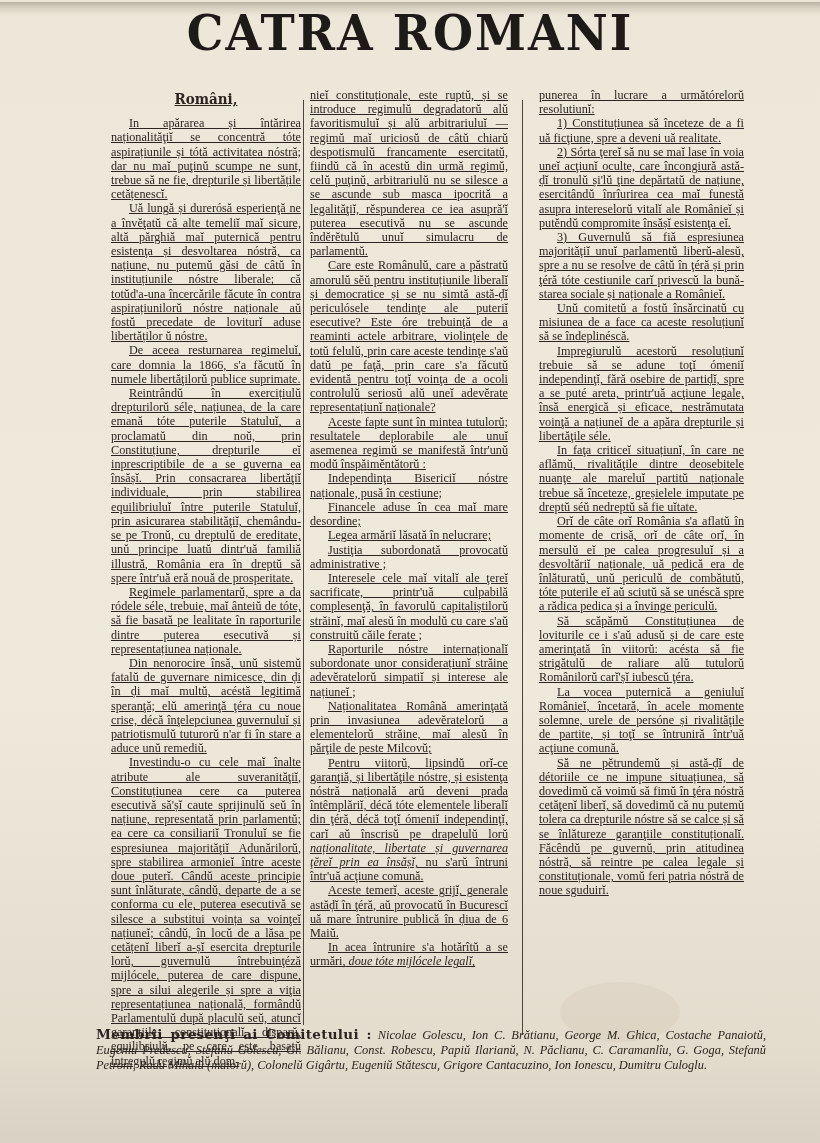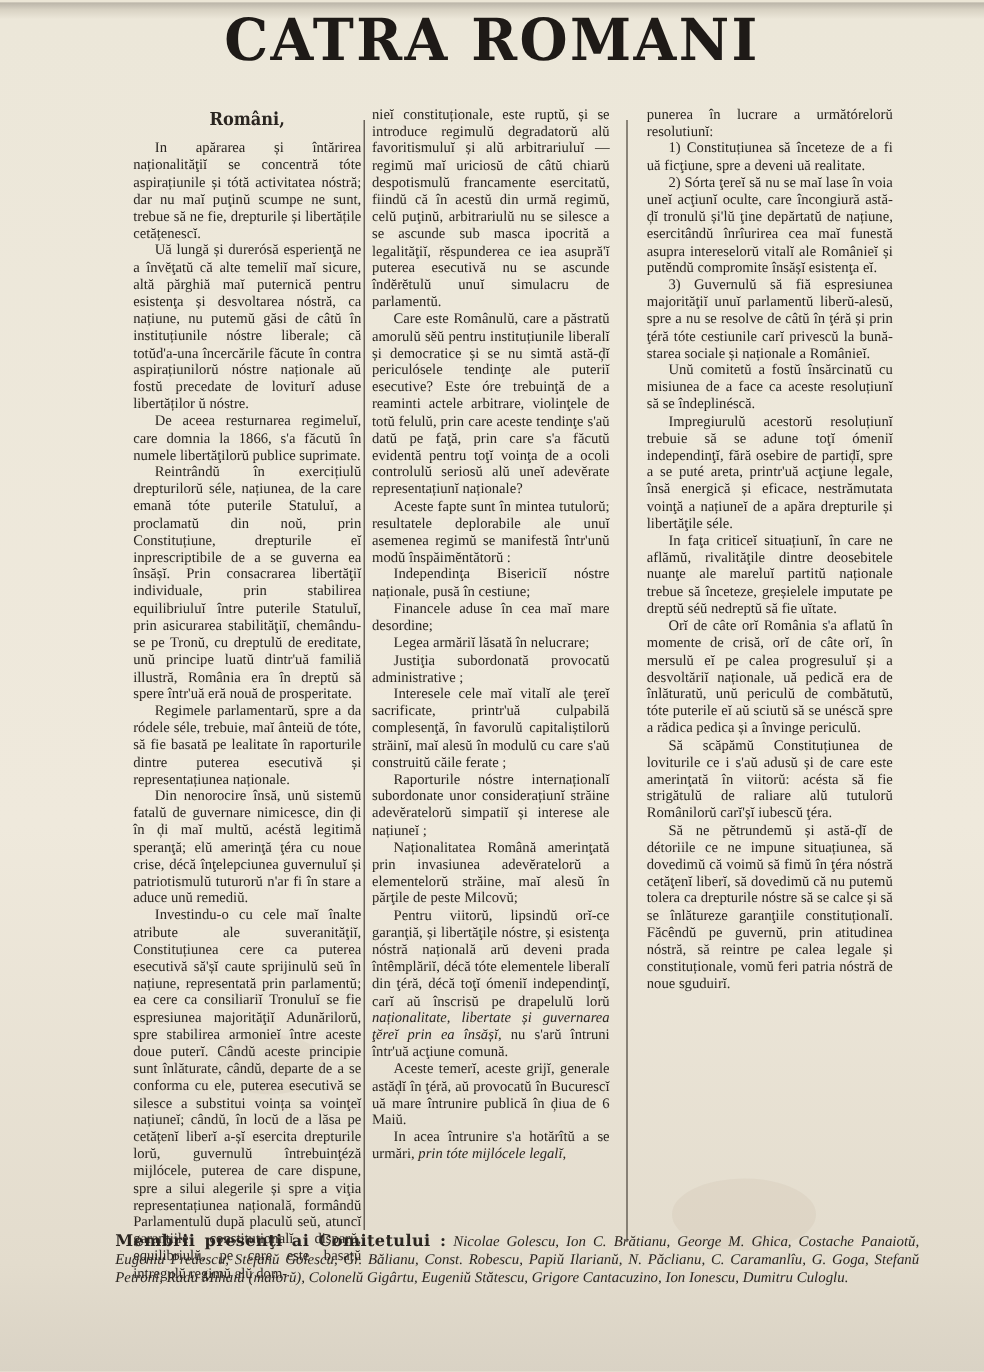--- a/index.html
+++ b/index.html
@@ -17,20 +17,21 @@
   .title {
     position: absolute; left: 0; top: 4px; width: 820px; text-align: center;
     font-family: "DejaVu Serif", serif; font-weight: 900;
     font-size: 46px; letter-spacing: 2px; color: #1e1a17;
     transform: scaleY(1.05);
   }
   .col {
     position: absolute; top: 86px;
     font-size: 12.2px; line-height: 14.2px; text-align: justify;
     hyphens: manual;
+    text-decoration: underline;
   }
   .col p { margin: 0; text-indent: 18px; }
   .col1 { left: 111px; width: 190px; }
   .col2 { left: 310px; width: 198px; }
   .col3 { left: 539px; width: 205px; }
   .rule { position: absolute; width: 1px; background: #4a433b; }
   .rule1 { left: 303px; top: 98px; height: 925px; }
   .rule2 { left: 522px; top: 98px; height: 935px; }
   .salut {
     text-align: center; font-weight: bold; font-size: 15px; margin: 4px 0 10px 0 !important;
@@ -74,33 +75,34 @@
     <p>Aceste fapte sunt în mintea tutulorŭ; resultatele deplorabile ale unuĭ asemenea regimŭ se manifestă într'unŭ modŭ înspăimĕntătorŭ :</p>
     <p>Independinţa Bisericiĭ nóstre naționale, pusă în cestiune;</p>
     <p>Financele aduse în cea maĭ mare desordine;</p>
     <p>Legea armăriĭ lăsată în nelucrare;</p>
     <p>Justiţia subordonată provocatŭ administrative ;</p>
     <p>Interesele cele maĭ vitalĭ ale ţereĭ sacrificate, printr'uă culpabilă complesenţă, în favorulŭ capitaliștilorŭ străinĭ, maĭ alesŭ în modulŭ cu care s'aŭ construitŭ căile ferate ;</p>
     <p>Raporturile nóstre internaționalĭ subordonate unor considerațiunĭ străine adevĕratelorŭ simpatiĭ și interese ale națiuneĭ ;</p>
     <p>Naționalitatea Română amerinţată prin invasiunea adevĕratelorŭ a elementelorŭ străine, maĭ alesŭ în părţile de peste Milcovŭ;</p>
     <p><span>Pentru viitorŭ, lipsindŭ orĭ-ce garanţiă, și libertăţile nóstre, și esistenţa nóstră națională arŭ deveni prada întêmplăriĭ, décă tóte elementele liberalĭ din ţéră, décă toţĭ ómeniĭ independinţĭ, carĭ aŭ înscrisŭ pe drapelulŭ lorŭ</span> <span class="it">naționalitate, libertate și guvernarea ţĕreĭ prin ea însășĭ,</span><span> nu s'arŭ întruni într'uă acţiune comună.</span></p>
     <p>Aceste temerĭ, aceste grijĭ, generale astăḑĭ în ţéră, aŭ provocatŭ în Bucurescĭ uă mare întrunire publică în ḑiua de 6 Maiŭ.</p>
-    <p><span>In acea întrunire s'a hotărîtŭ a se urmări,</span><span class="it"> prin tóte mijlócele legalĭ,</span></p>
+    <p><span>In acea întrunire s'a hotărîtŭ a se urmări,</span><span class="it"> doue tóte mijlócele legalĭ,</span></p>
   </div>
 
   <div class="col col3">
     <p style="text-indent:0">punerea în lucrare a următórelorŭ resolutiunĭ:</p>
     <p>1) Constituțiunea să înceteze de a fi uă ficţiune, spre a deveni uă realitate.</p>
     <p>2) Sórta ţereĭ să nu se maĭ lase în voia uneĭ acţiunĭ oculte, care încongiură astă-ḑĭ tronulŭ și'lŭ ţine depărtatŭ de națiune, esercitândŭ înrîurirea cea maĭ funestă asupra intereselorŭ vitalĭ ale Românieĭ și putĕndŭ compromite însășĭ esistenţa eĭ.</p>
     <p>3) Guvernulŭ să fiă espresiunea majorităţiĭ unuĭ parlamentŭ liberŭ-alesŭ, spre a nu se resolve de câtŭ în ţéră și prin ţéră tóte cestiunile carĭ privescŭ la bună-starea sociale și naționale a Românieĭ.</p>
     <p>Unŭ comitetŭ a fostŭ însărcinatŭ cu misiunea de a face ca aceste resoluțiunĭ să se îndeplinéscă.</p>
     <p>Impregiurulŭ acestorŭ resoluțiunĭ trebuie să se adune toţĭ ómeniĭ independinţĭ, fără osebire de partiḑĭ, spre a se puté areta, printr'uă acţiune legale, însă energică și eficace, nestrămutata voinţă a națiuneĭ de a apăra drepturile și libertăţile séle.</p>
     <p>In faţa criticeĭ situațiunĭ, în care ne aflămŭ, rivalităţile dintre deosebitele nuanţe ale mareluĭ partitŭ naționale trebue să înceteze, greșielele imputate pe dreptŭ séŭ nedreptŭ să fie uĭtate.</p>
     <p>Orĭ de câte orĭ România s'a aflatŭ în momente de crisă, orĭ de câte orĭ, în mersulŭ eĭ pe calea progresuluĭ și a desvoltăriĭ naționale, uă pedică era de înlăturatŭ, unŭ periculŭ de combătutŭ, tóte puterile eĭ aŭ sciutŭ să se unéscă spre a rădica pedica și a învinge periculŭ.</p>
     <p>Să scăpămŭ Constituțiunea de loviturile ce i s'aŭ adusŭ și de care este amerinţată în viitorŭ: acésta să fie strigătulŭ de raliare alŭ tutulorŭ Românilorŭ carĭ'șĭ iubescŭ ţéra.</p>
+    <p>La vocea puternică a geniuluĭ Românieĭ, încetară, în acele momente solemne, urele de persóne și rivalităţile de partite, și toţĭ se întruniră într'uă acţiune comună.</p>
     <p>Să ne pĕtrundemŭ și astă-ḑĭ de détoriile ce ne impune situațiunea, să dovedimŭ că voimŭ să fimŭ în ţéra nóstră cetăţenĭ liberĭ, să dovedimŭ că nu putemŭ tolera ca drepturile nóstre să se calce și să se înlătureze garanţiile constituționalĭ. Făcêndŭ pe guvernŭ, prin atitudinea nóstră, să reintre pe calea legale și constituționale, vomŭ feri patria nóstră de noue sguduirĭ.</p>
   </div>
 
   <div class="footer">
     <span class="lead">Membrii presenţi ai Comitetului :</span>
     <span class="names">Nicolae Golescu, Ion C. Brătianu, George M. Ghica, Costache Panaiotŭ, Eugeniu Predescu, Stefanŭ Golescu, Gr. Bălianu, Const. Robescu, Papiŭ Ilarianŭ, N. Păclianu, C. Caramanlîu, G. Goga, Stefanŭ Petroni, Radu Mihaiŭ (maiorŭ), Colonelŭ Gigârtu, Eugeniŭ Stătescu, Grigore Cantacuzino, Ion Ionescu, Dumitru Culoglu.</span>
   </div>
 </div>
 
 </body></html>

